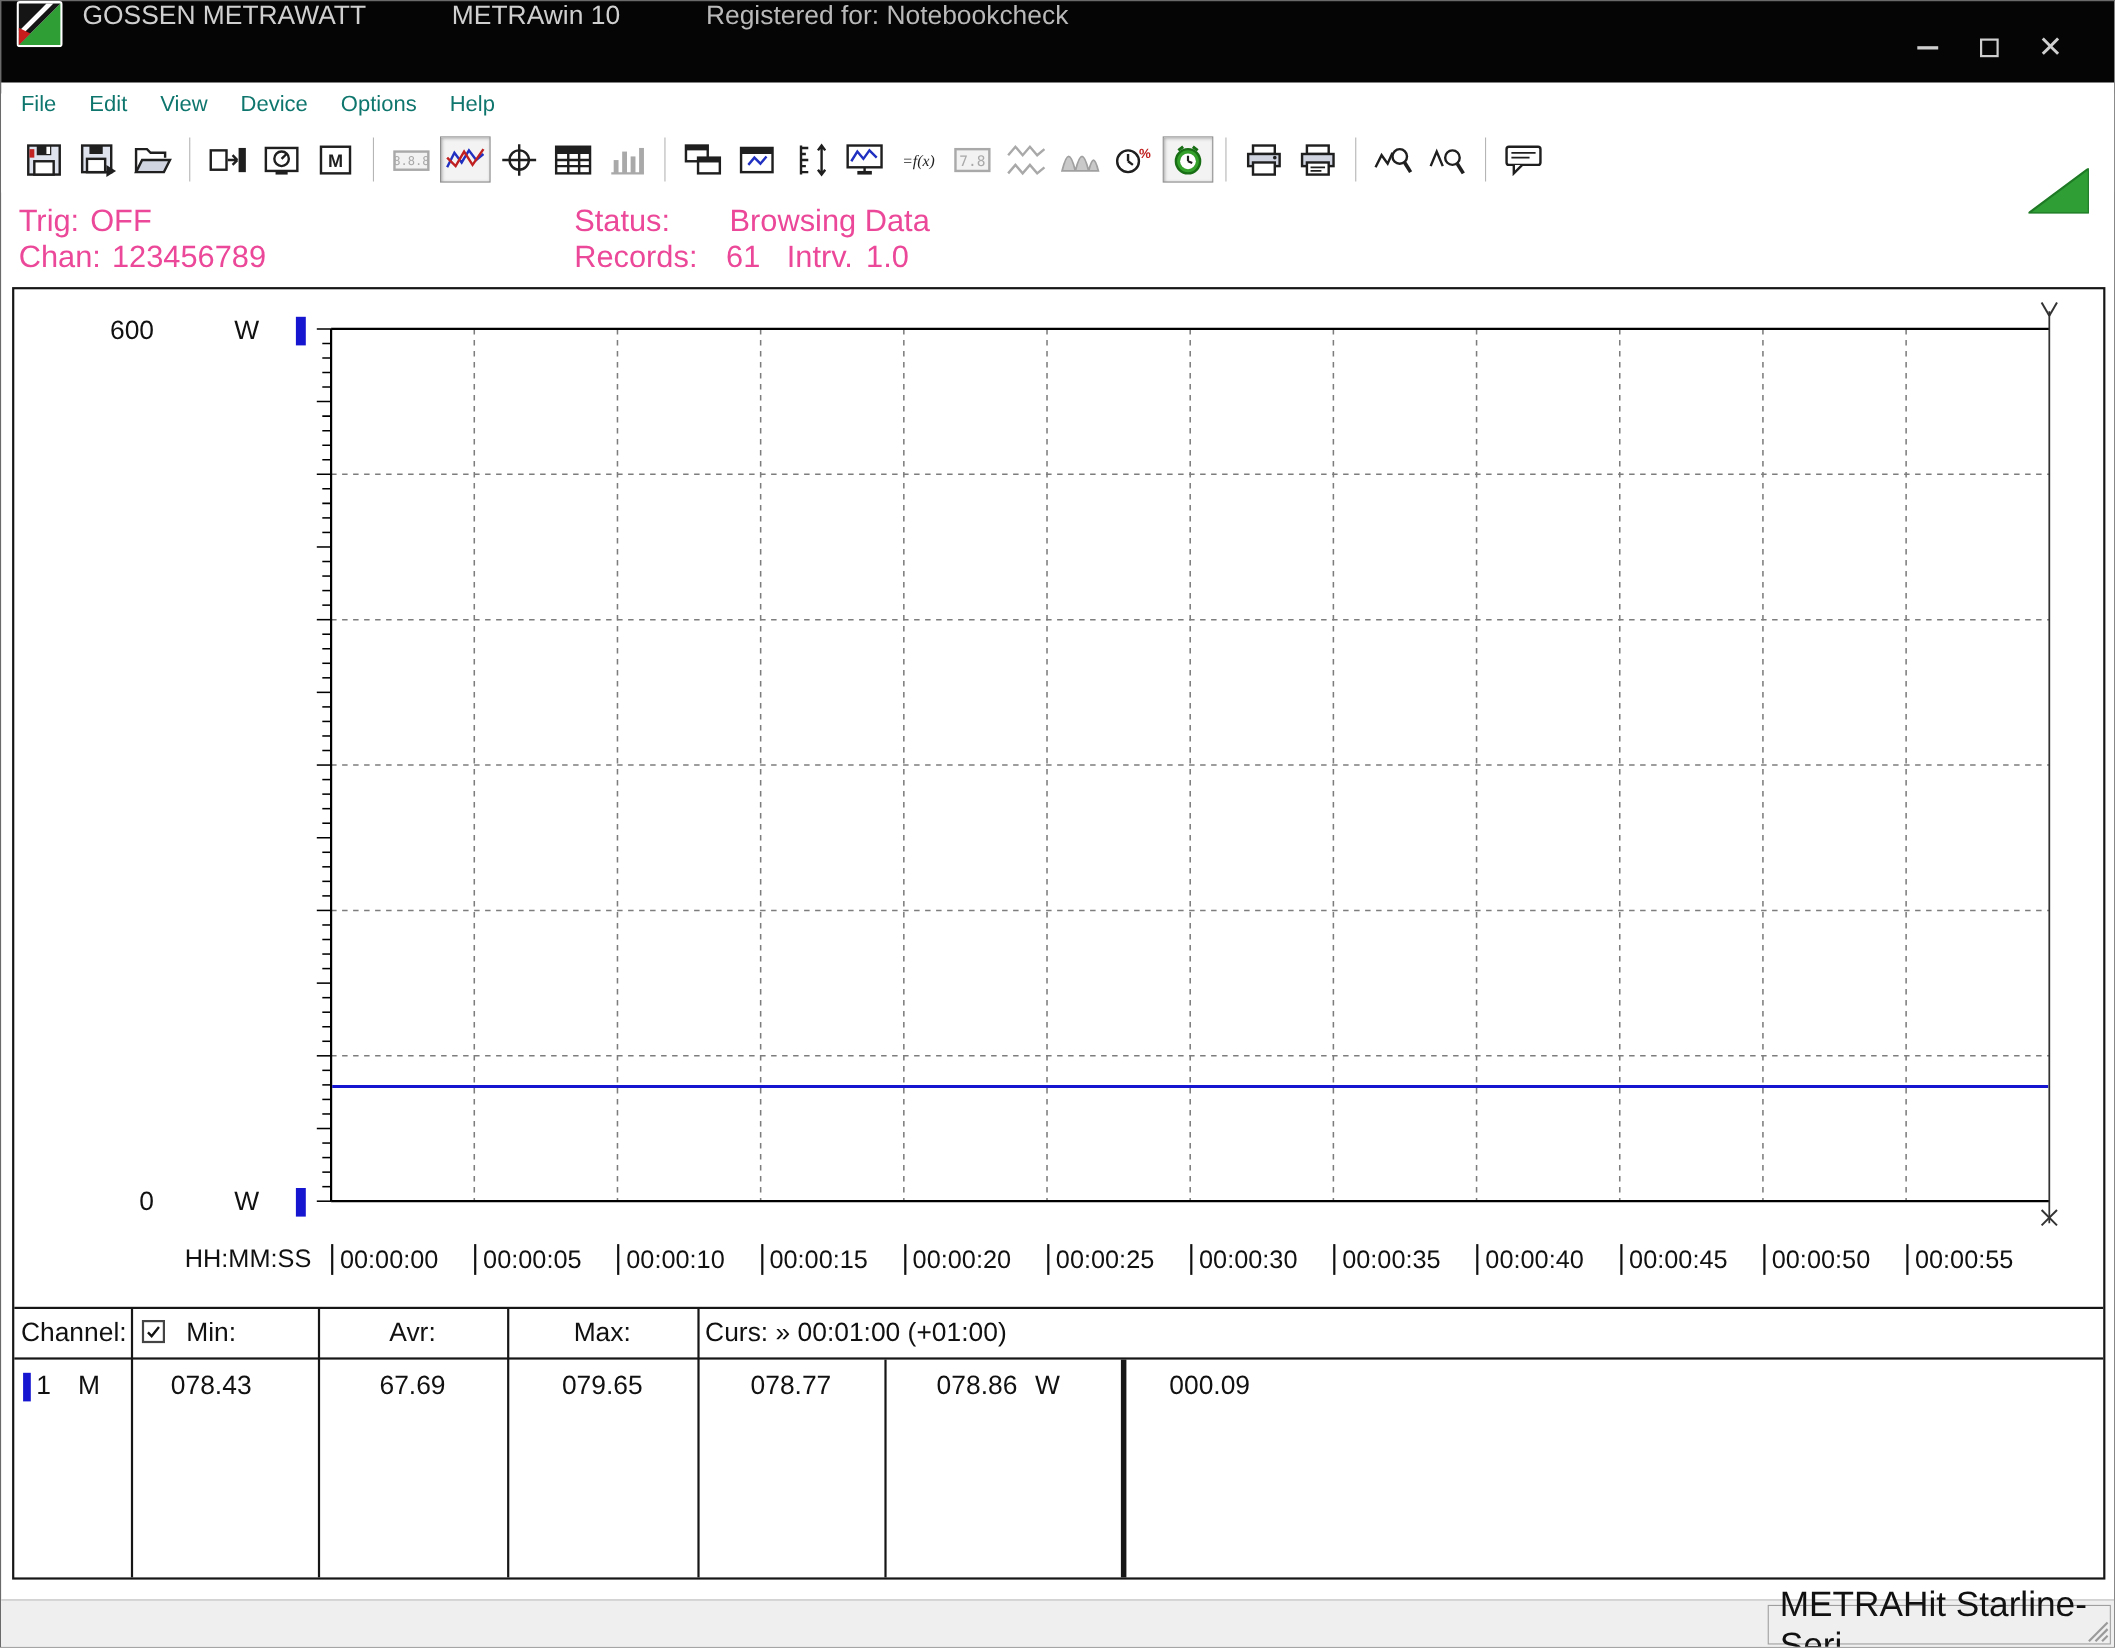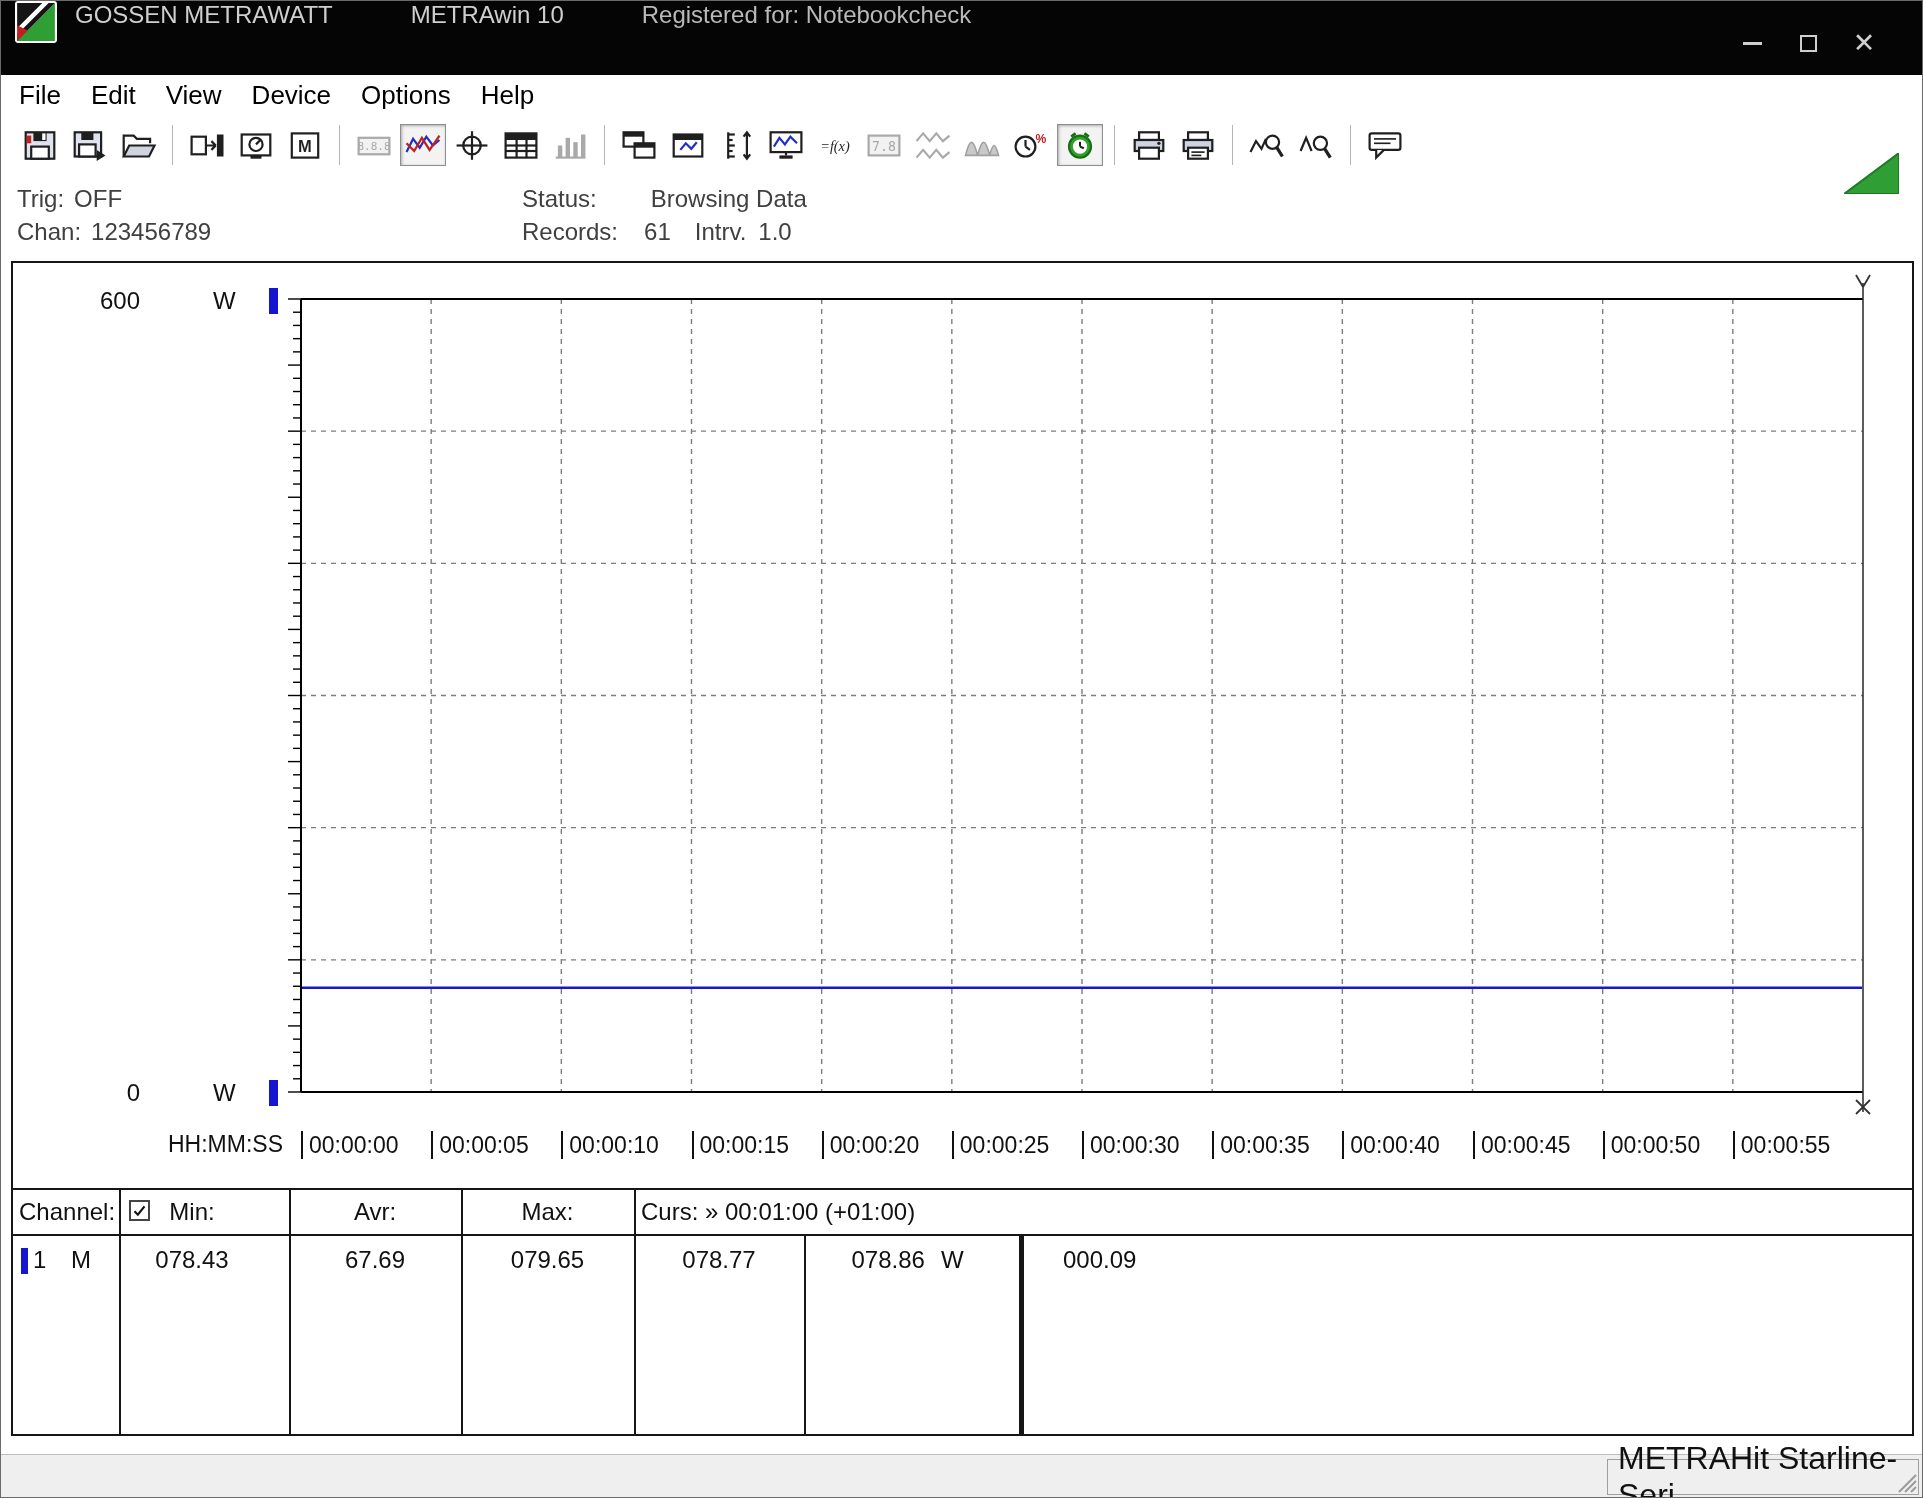--- a/index.html
+++ b/index.html
@@ -14,32 +14,32 @@
   .tb-app{margin-left:78px;color:#cfcfcf}
   .tb-reg{margin-left:78px;color:#b9b9b9}
   .win-controls{margin-left:auto;margin-right:30px;display:flex;height:100%}
   .wc{width:56px;height:100%;display:flex;align-items:center;justify-content:center;color:#cfcfcf;cursor:default}
   .wc .minbar{display:block;width:19px;height:3px;background:#cfcfcf}
   .wc .maxbox{display:block;width:17px;height:17px;border:2px solid #cfcfcf}
   .wc.close{font-size:27px;line-height:1}
 
   
   .menubar{position:absolute;left:0;top:74px;width:100%;height:40px;background:#fff;display:flex;align-items:center;padding-left:3px}
-  .menu-item{font-size:26px;padding:4px 15px;color:#000000}
+  .menu-item{font-size:20px;padding:4px 15px;color:#0f766e}
 
   
   .toolbar{position:absolute;left:0;top:114px;width:100%;height:60px;background:#fff;display:flex;align-items:center;padding-left:16px}
   .tbtn{width:46px;height:42px;display:flex;align-items:center;justify-content:center;border:1px solid transparent;margin-right:3px}
   .tbtn svg{width:38px;height:33px}
   .tbtn.pressed{border:1px solid #8e8e8e;background:#f3f3f3;box-shadow:inset 1px 1px 3px rgba(0,0,0,.3)}
   .tsep{width:1px;height:40px;background:#b5b5b5;margin:0 11px 0 8px;flex:0 0 auto}
   .corner-triangle{position:absolute;left:1843px;top:152px;width:55px;height:41px}
 
   
-  .spline{position:absolute;height:30px;font-size:24px;white-space:nowrap;color:#404040}
+  .spline{position:absolute;height:30px;font-size:28px;white-space:nowrap;color:#ec4899}
   .sp-l1{left:16px;top:184px}
   .sp-l2{left:16px;top:217px}
   .sp-m1{left:521px;top:184px}
   .sp-m2{left:521px;top:217px}
   .sp-val{margin-left:10px}
   .sp-status-val{margin-left:54px}
   .sp-rec-val{margin-left:26px}
   .sp-intrv-lab{margin-left:24px}
   .sp-intrv-val{margin-left:12px}
 

